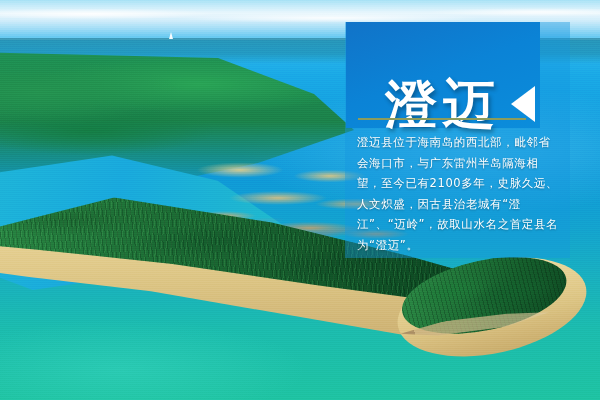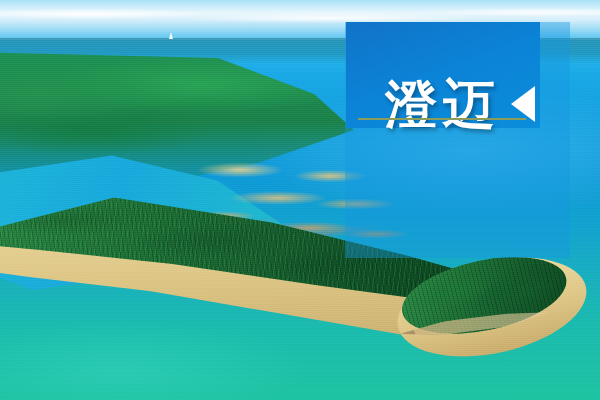--- a/index.html
+++ b/index.html
@@ -256,15 +256,16 @@
   <div class="panel">
     <div class="panel-body"></div>
 
     <div class="panel-head">
       <div class="panel-title">澄迈</div>
       <div class="panel-divider"></div>
     </div>
 
     <div class="panel-arrow"></div>
 
+    <div class="panel-text">澄迈县位于海南岛的西北部，毗邻省会海口市，与广东雷州半岛隔海相望，至今已有2100多年，史脉久远、人文炽盛，因古县治老城有“澄江”、“迈岭”，故取山水名之首定县名为“澄迈”。</div>
   </div>
 
 </div>
 
 </body></html>

